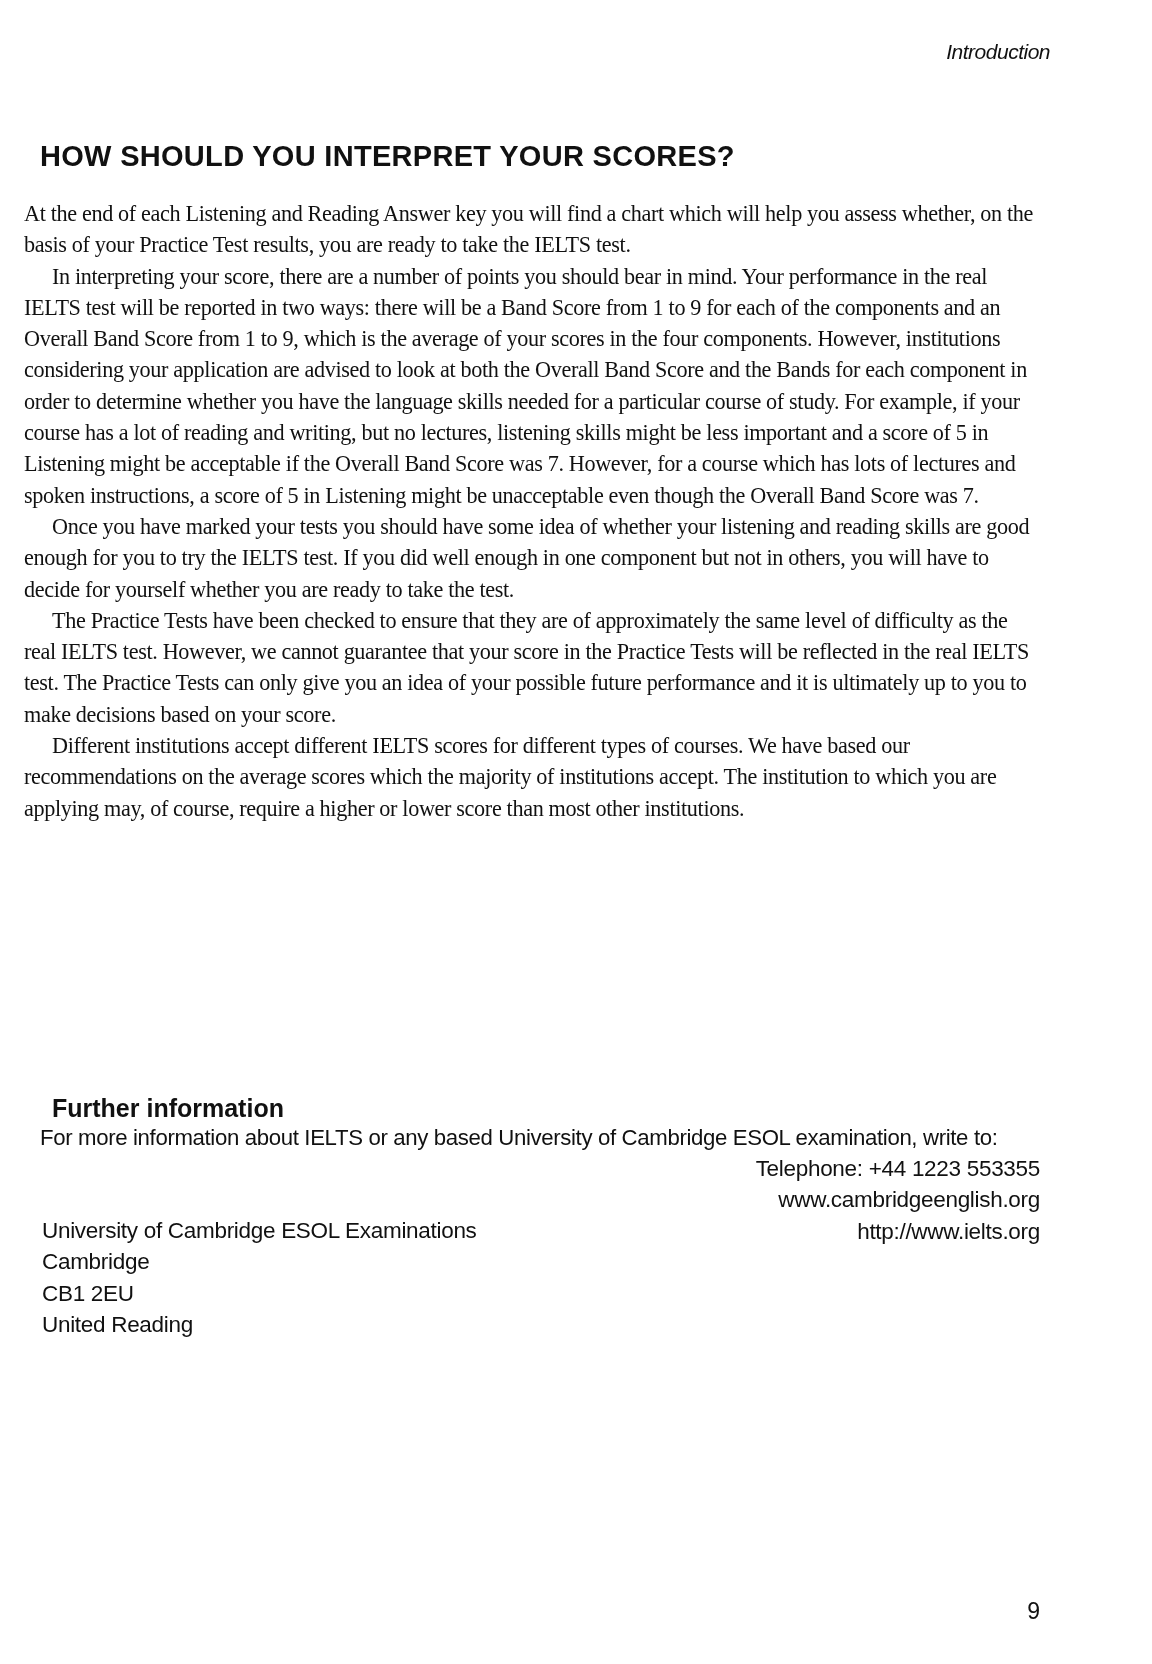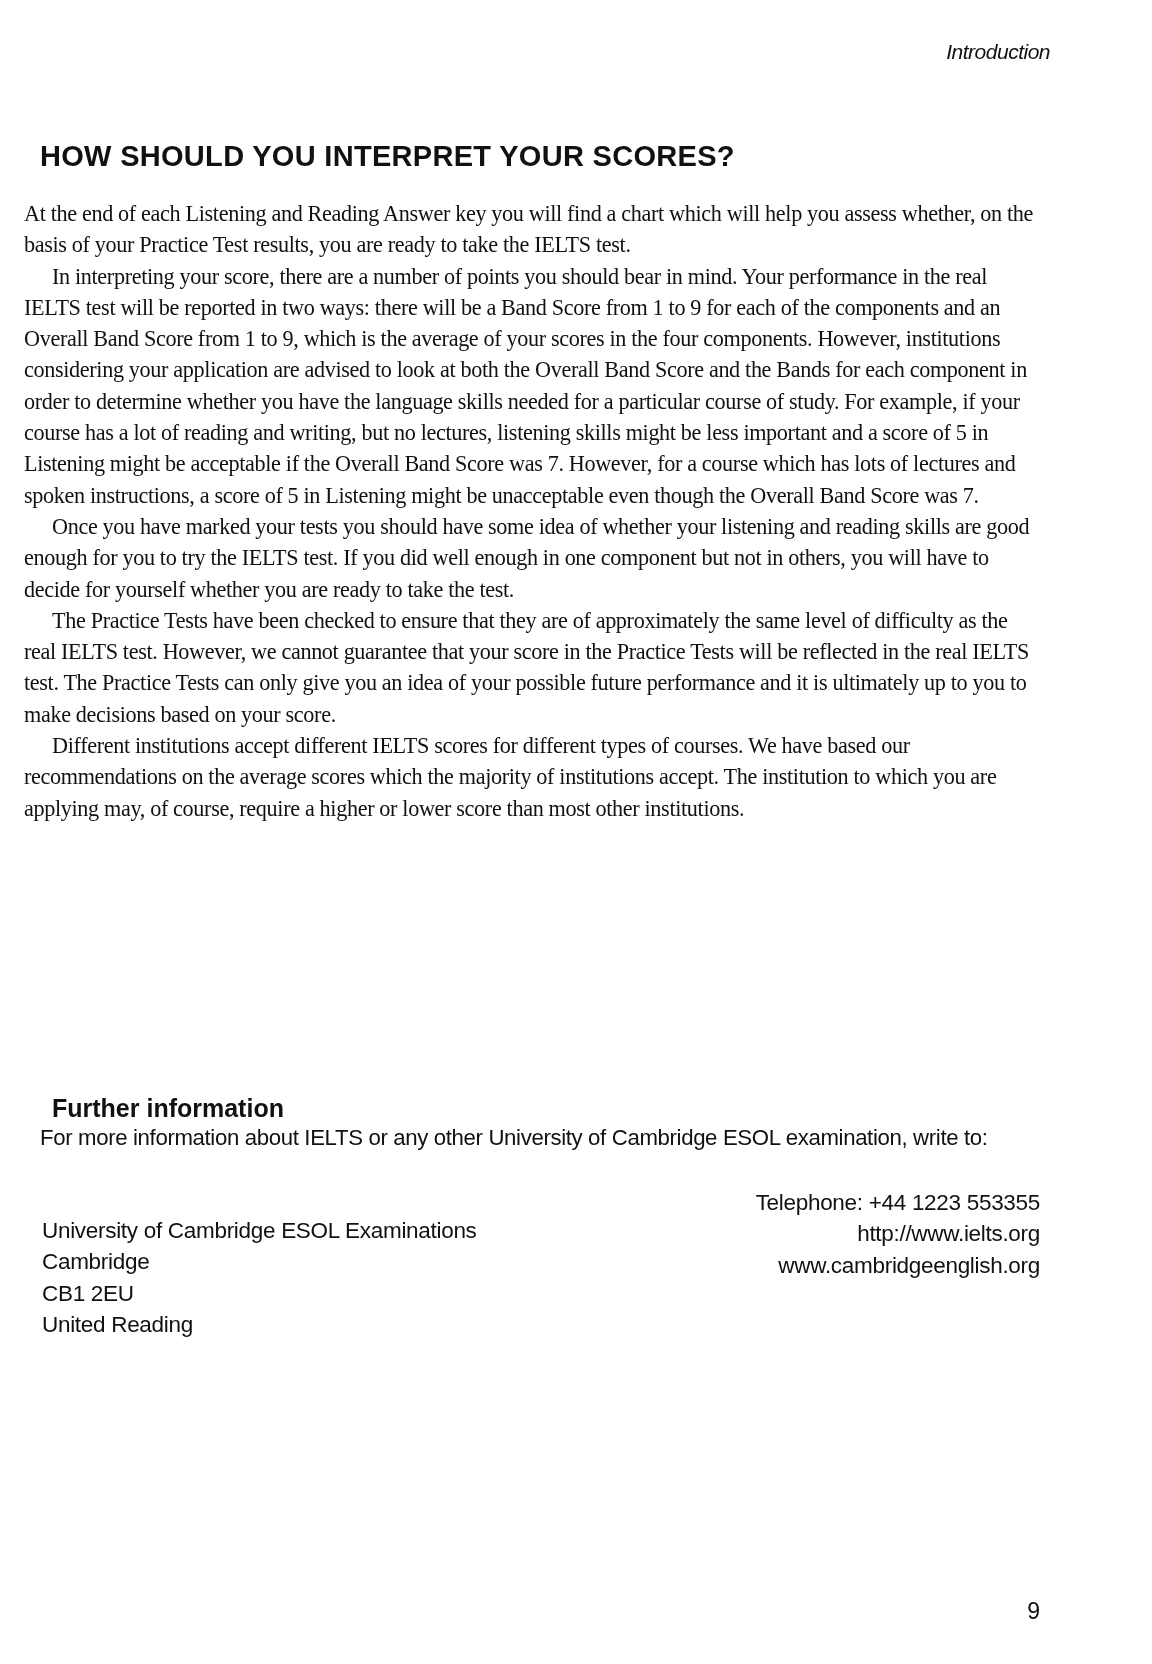--- a/index.html
+++ b/index.html
@@ -27,21 +27,21 @@
   }
   .more-info {
     position: absolute; top: 1122px; left: 40px; width: 1010px;
     font-size: 22.2px; line-height: 31.3px; letter-spacing: -0.35px;
   }
   .address {
     position: absolute; top: 1215px; left: 42px;
     font-size: 22.5px; line-height: 31.3px; letter-spacing: -0.3px;
   }
   .contact {
-    position: absolute; top: 1187px; right: 112px; text-align: right;
+    position: absolute; top: 1153px; right: 112px; text-align: right;
     font-size: 22.5px; line-height: 31.3px; letter-spacing: -0.3px;
   }
   .address div, .contact div { white-space: nowrap; }
   .page-number {
     position: absolute; top: 1598px; right: 112px; font-size: 23px;
   }
 </style>
 </head>
 <body>
 
@@ -52,28 +52,28 @@
 <div class="body-text">
   <p>At the end of each Listening and Reading Answer key you will find a chart which will help you assess whether, on the basis of your Practice Test results, you are ready to take the IELTS test.</p>
   <p class="indent">In interpreting your score, there are a number of points you should bear in mind. Your performance in the real IELTS test will be reported in two ways: there will be a Band Score from 1 to 9 for each of the components and an Overall Band Score from 1 to 9, which is the average of your scores in the four components. However, institutions considering your application are advised to look at both the Overall Band Score and the Bands for each component in order to determine whether you have the language skills needed for a particular course of study. For example, if your course has a lot of reading and writing, but no lectures, listening skills might be less important and a score of 5 in Listening might be acceptable if the Overall Band Score was 7. However, for a course which has lots of lectures and spoken instructions, a score of 5 in Listening might be unacceptable even though the Overall Band Score was 7.</p>
   <p class="indent">Once you have marked your tests you should have some idea of whether your listening and reading skills are good enough for you to try the IELTS test. If you did well enough in one component but not in others, you will have to decide for yourself whether you are ready to take the test.</p>
   <p class="indent">The Practice Tests have been checked to ensure that they are of approximately the same level of difficulty as the real IELTS test. However, we cannot guarantee that your score in the Practice Tests will be reflected in the real IELTS test. The Practice Tests can only give you an idea of your possible future performance and it is ultimately up to you to make decisions based on your score.</p>
   <p class="indent">Different institutions accept different IELTS scores for different types of courses. We have based our recommendations on the average scores which the majority of institutions accept. The institution to which you are applying may, of course, require a higher or lower score than most other institutions.</p>
 </div>
 
 <h2 class="sub-title">Further information</h2>
 
-<div class="more-info">For more information about IELTS or any other University of Cambridge ESOL examination, write to:</div>
+<div class="more-info">For more information about IELTS or any based University of Cambridge ESOL examination, write to:</div>
 
 <div class="address">
   <div>University of Cambridge ESOL Examinations</div>
   <div>Cambridge</div>
   <div>CB1 2EU</div>
   <div>United Reading</div>
 </div>
 
 <div class="contact">
   <div>Telephone: +44 1223 553355</div>
+  <div>www.cambridgeenglish.org</div>
   <div>http://www.ielts.org</div>
-  <div>www.cambridgeenglish.org</div>
 </div>
 
 <div class="page-number">9</div>
 
 </body></html>

